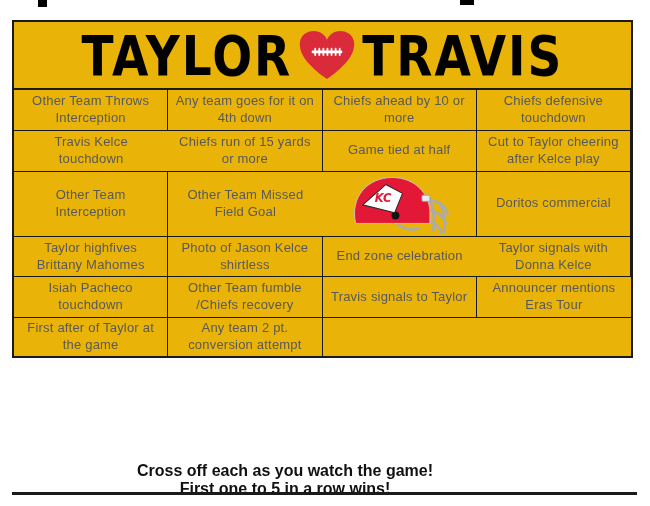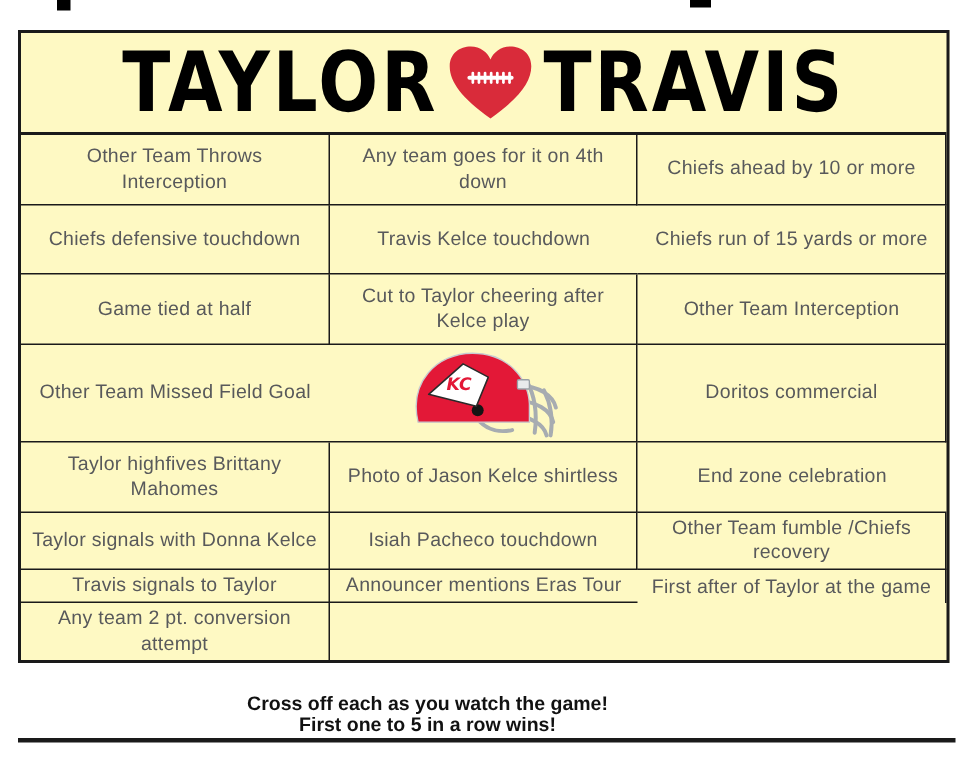--- a/index.html
+++ b/index.html
@@ -5,51 +5,51 @@
   html,body{margin:0;padding:0;}
   body{
     width:650px;height:506px;position:relative;background:#ffffff;
     font-family:"Liberation Sans",sans-serif;overflow:hidden;
   }
   .artifact{position:absolute;background:#000;}
   .artifact.m1{left:38px;top:0;width:9px;height:7px;}
   .artifact.m2{left:460px;top:0;width:14px;height:5px;}
 
   .card{
-    position:absolute;left:12px;top:20px;width:621px;height:422px;
-    border:2.5px solid #1a1a1a;background:#fef9c3;box-sizing:border-box;
+    position:absolute;left:12px;top:20px;width:621px;height:338px;
+    border:2.5px solid #1a1a1a;background:#eab308;box-sizing:border-box;
   }
   .title-row{
     height:66px;border-bottom:2px solid #1a1a1a;
     display:flex;align-items:center;justify-content:center;gap:4px;
   }
   .title-word{
     font-family:"DejaVu Sans",sans-serif;font-weight:900;font-size:47px;
     letter-spacing:2px;color:#000;line-height:1;transform:scaleY(1.18);
     white-space:nowrap;
   }
   .heart-wrap{display:flex;align-items:center;justify-content:center;margin:0 2px;}
 
   .grid{
-    display:grid;grid-template-columns:repeat(3,1fr);grid-template-rows:repeat(5,1fr);
+    display:grid;grid-template-columns:repeat(4,1fr);grid-template-rows:repeat(5,1fr);
     height:calc(100% - 68px);
   }
   .cell{
     border-right:1.5px solid #1a1a1a;border-bottom:1.5px solid #1a1a1a;
     display:flex;align-items:center;justify-content:center;
     text-align:center;padding:2px 7px;box-sizing:border-box;
     color:#58595b;font-size:13px;line-height:1.3;letter-spacing:.2px;
   }
   .cell:nth-child(5n){border-right:none;}
   .cell:nth-child(n+21){border-bottom:none;}
   .cell.center{padding:0;}
 
   .footer{
     position:absolute;left:0;top:462px;width:570px;text-align:center;
-    font-weight:bold;font-size:13px;color:#111;line-height:1.1;
+    font-weight:bold;font-size:16px;color:#111;line-height:1.1;
   }
   .rule{
     position:absolute;left:12px;top:492px;width:625px;height:2.5px;background:#1a1a1a;
   }
 </style>
 </head>
 <body>
 
 <div class="artifact m1"></div>
 <div class="artifact m2"></div>

